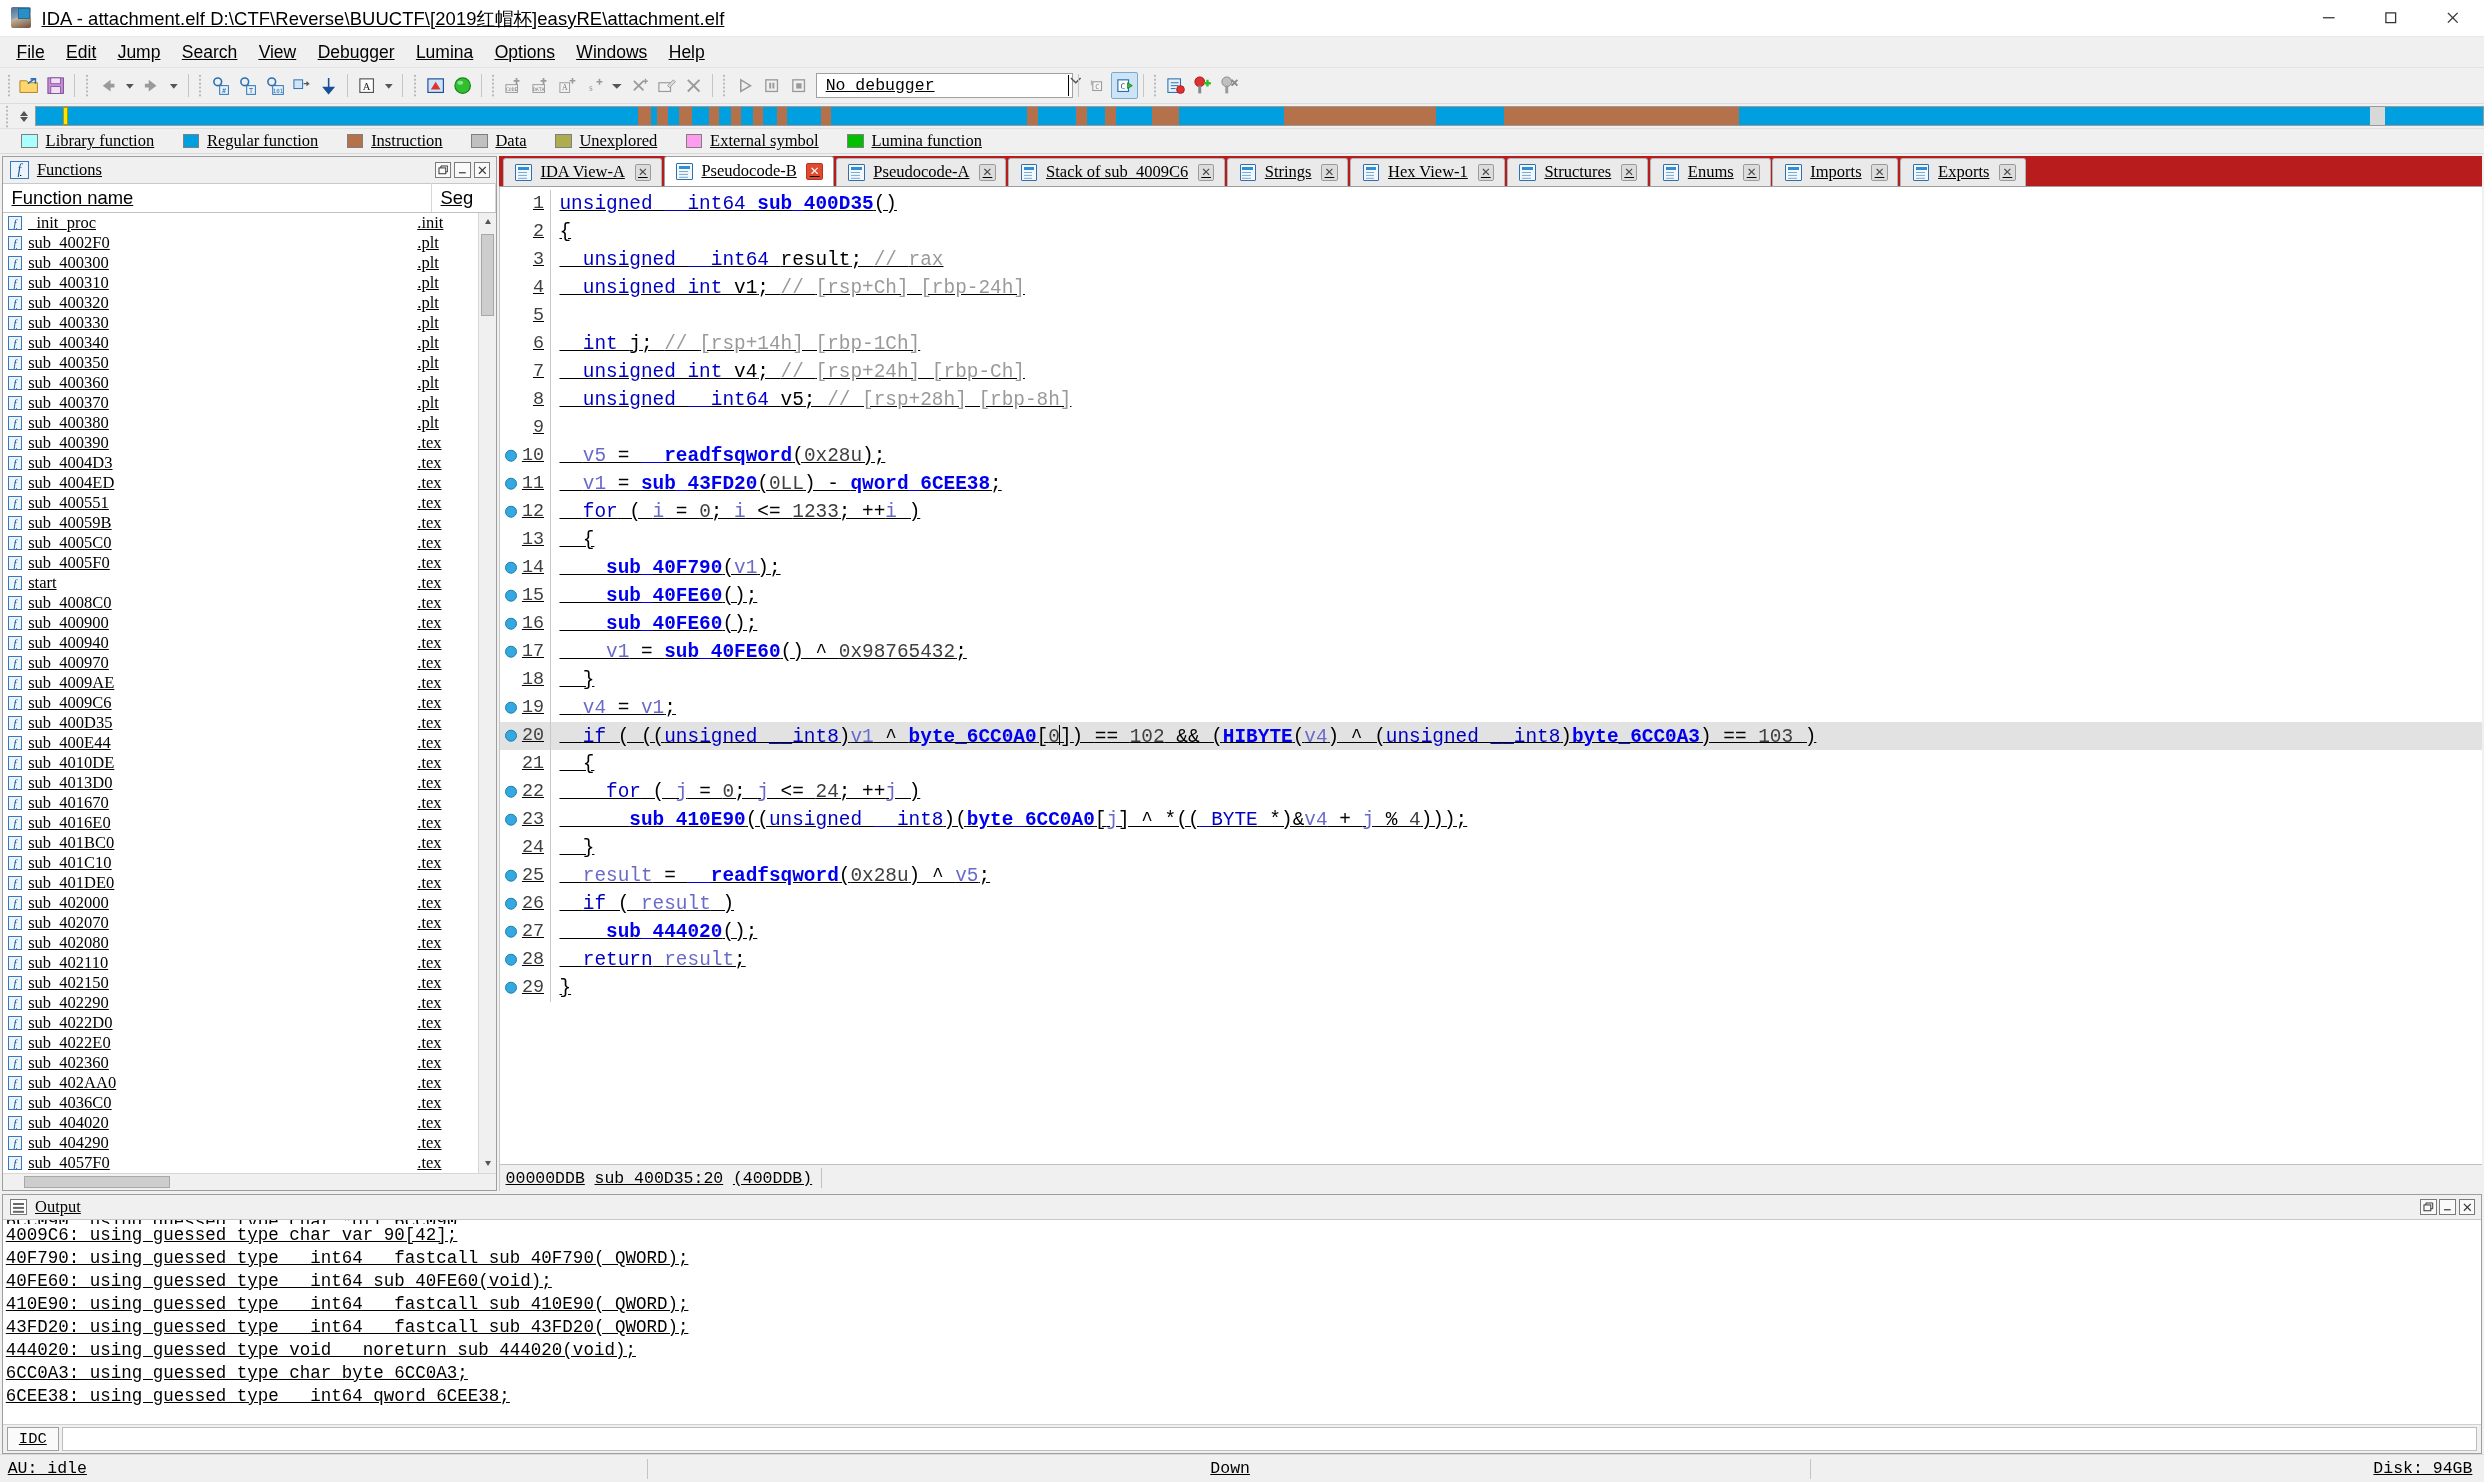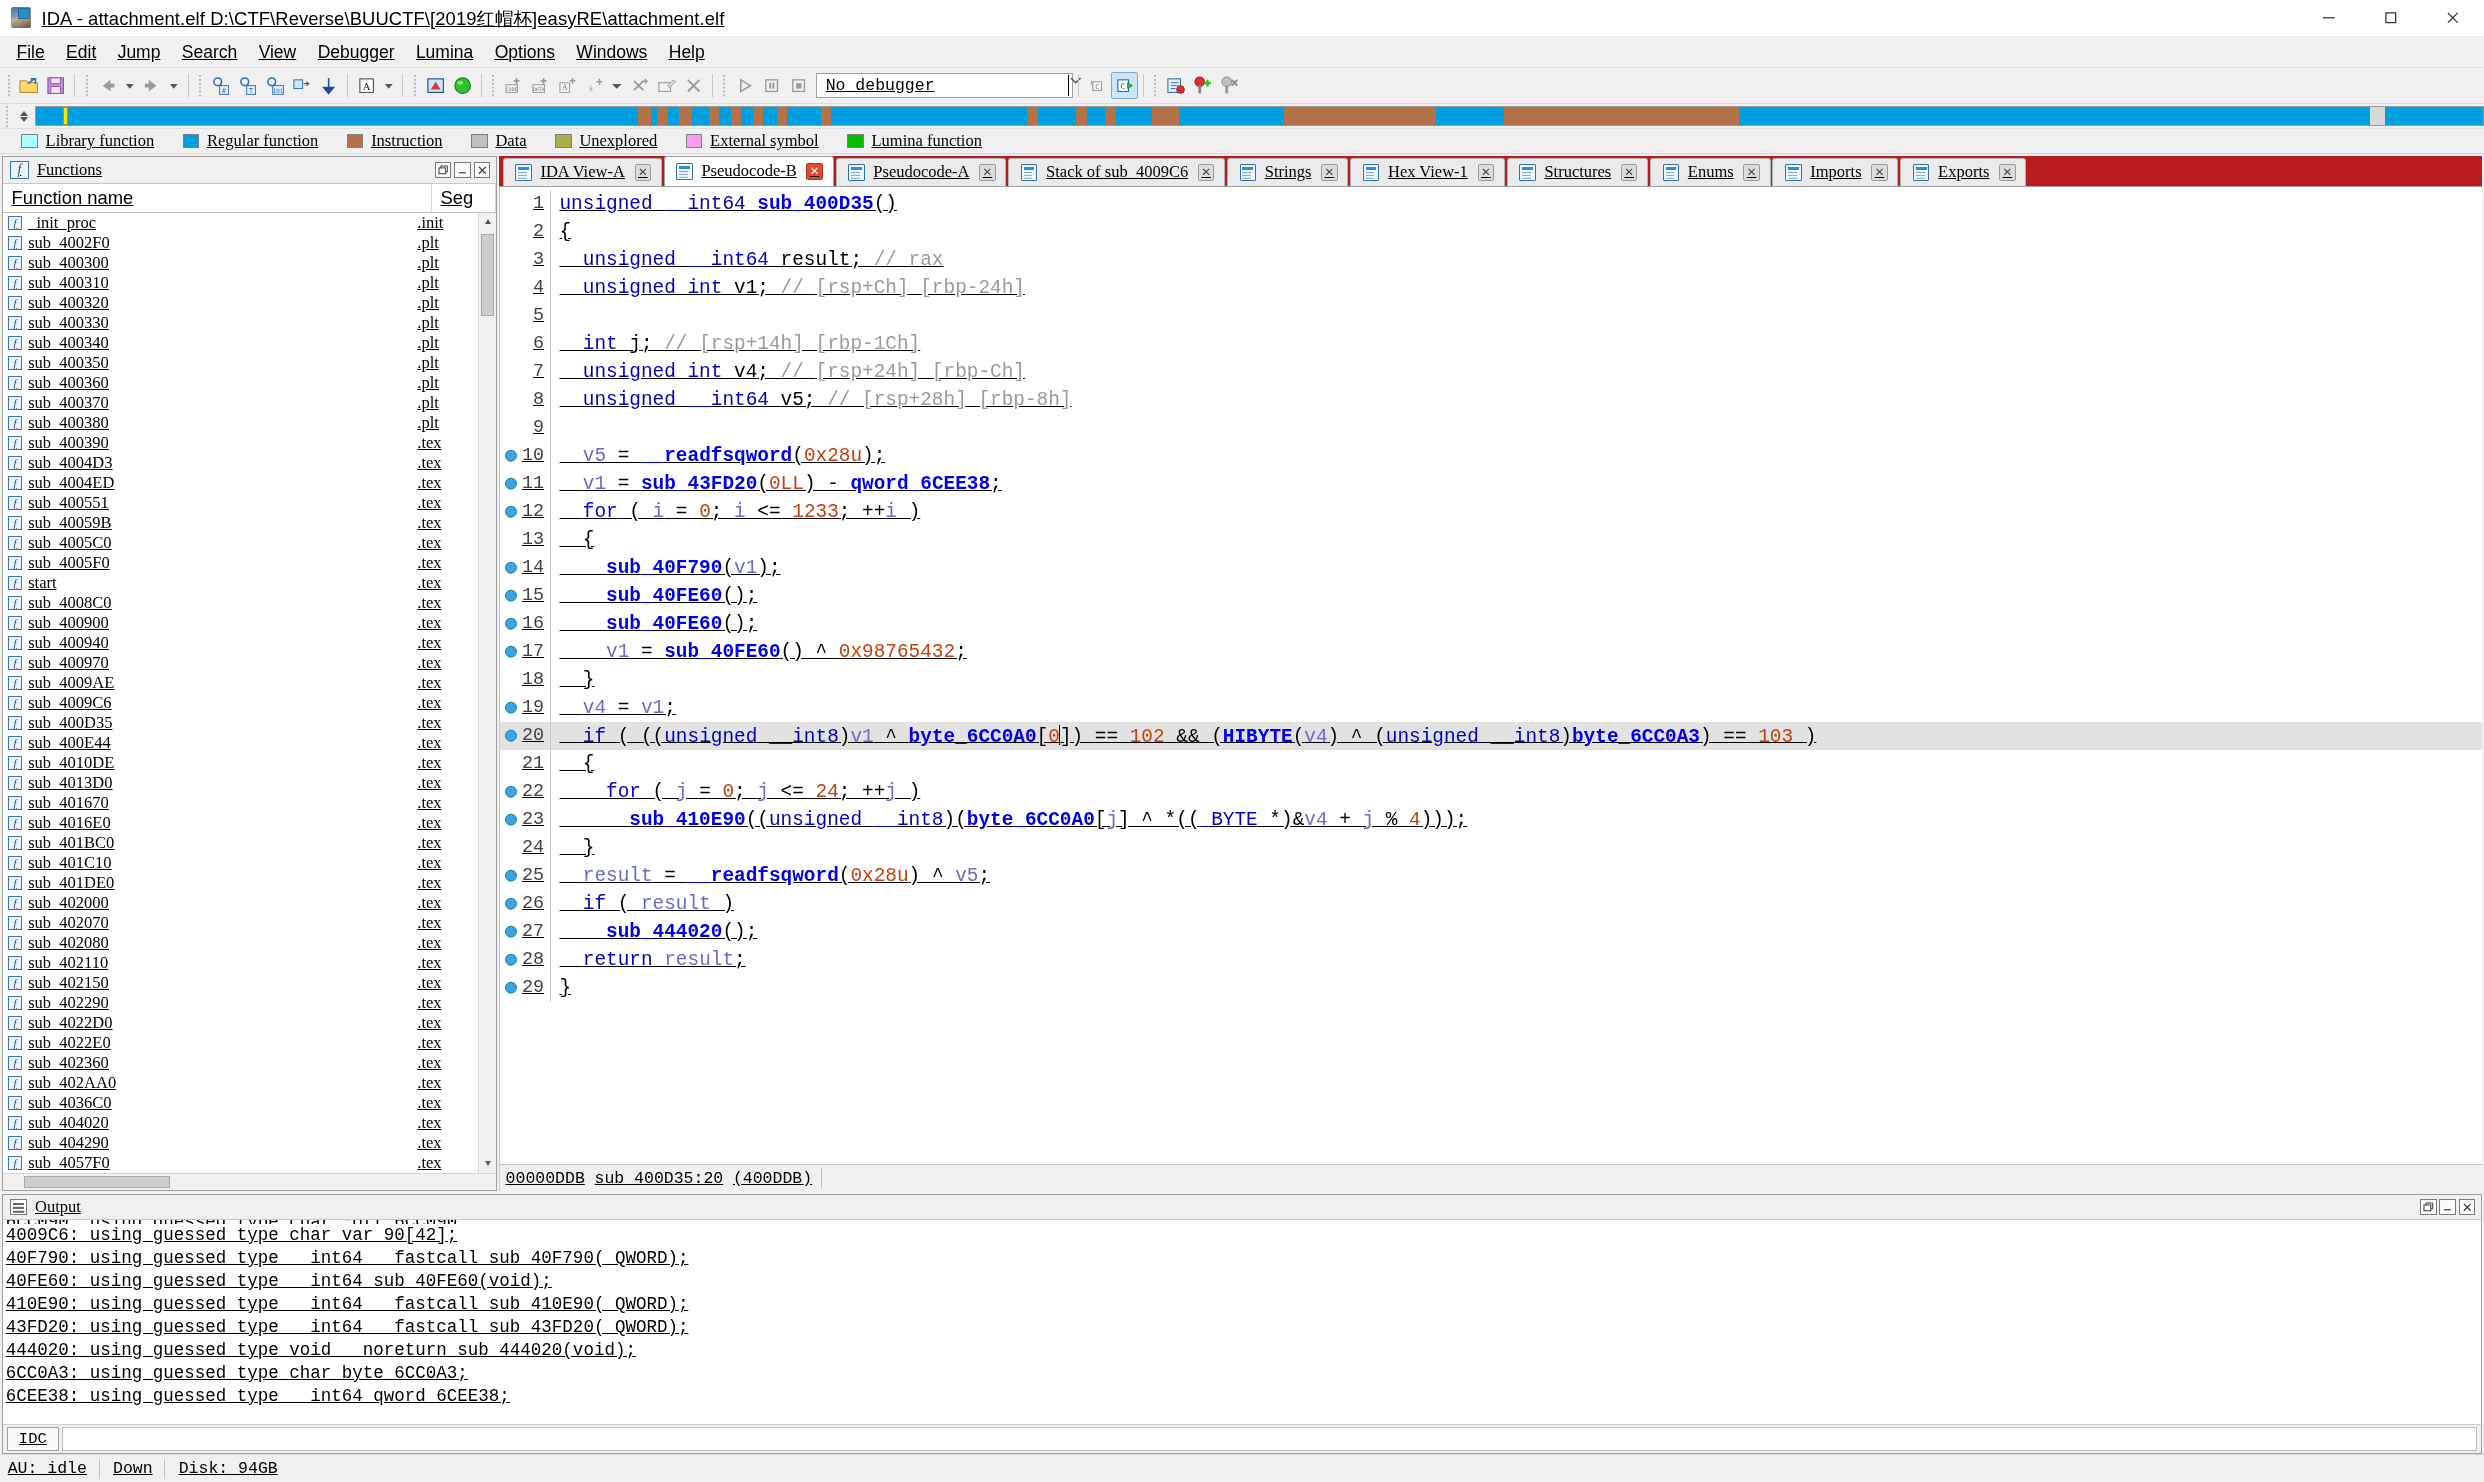--- a/index.html
+++ b/index.html
@@ -269,21 +269,21 @@
     background: #35a8e0; border: 1px solid #1b7fb0;
   }
   .lnum { color: #404040; font-size: 18.4px; padding-right: 5.8px; }
   .cbar { width: 1px; flex: 0 0 1px; background: #c8c8c8; align-self: stretch; margin-right: 8.7px; }
   .ctext { flex: 1 1 auto; }
   .k  { color: #0000c0; }         
   .t  { color: #0000c0; }         
   .fn { color: #0000ee; font-weight: bold; }  
   .var{ color: #6a6aca; }         
   .cm { color: #9a9a9a; }         
-  .nm { color: #c2410c; }         
+  .nm { color: #404040; }         
   .pl { color: #000000; }
   .caret {
     display: inline-block; width: 1px; height: 20.4px; background: #000;
     vertical-align: -3.9px; margin: 0 -0.5px;
   }
   .status-line {
     height: 27px; flex: 0 0 27px; background: #f0f0f0;
     border-top: 1px solid #c0c0c0; display: flex; align-items: center;
     font-family: "Liberation Mono", monospace; font-size: 16.5px; color: #000;
     padding-left: 5.8px;
@@ -331,21 +331,21 @@
   .idc-input {
     flex: 1 1 auto; margin: 1.9px 3.9px 1.9px 0; background: #fff;
     border: 1px solid #bdbdbd;
   }
 
   
   .statusbar {
     height: 29px; flex: 0 0 29px; background: #f0f0f0;
     display: flex; align-items: center;
     font-family: "Liberation Mono", monospace; font-size: 16.5px; color: #000;
-    padding-left: 5.8px; border-top: 1px solid #dadada;
+    padding-left: 5.8px; border-top: 1px solid #dadada; justify-content: space-between;
   }
   .sb-cell { padding: 0 11.6px 0 1.9px; display: flex; align-items: center; height: 21.3px; }
   .sb-div { width: 1px; height: 19.4px; background: #c4c4c4; margin-right: 11.6px; }
 </style>
 </head>
 <body>
 
 <div class="app">
 
   <div class="titlebar">

